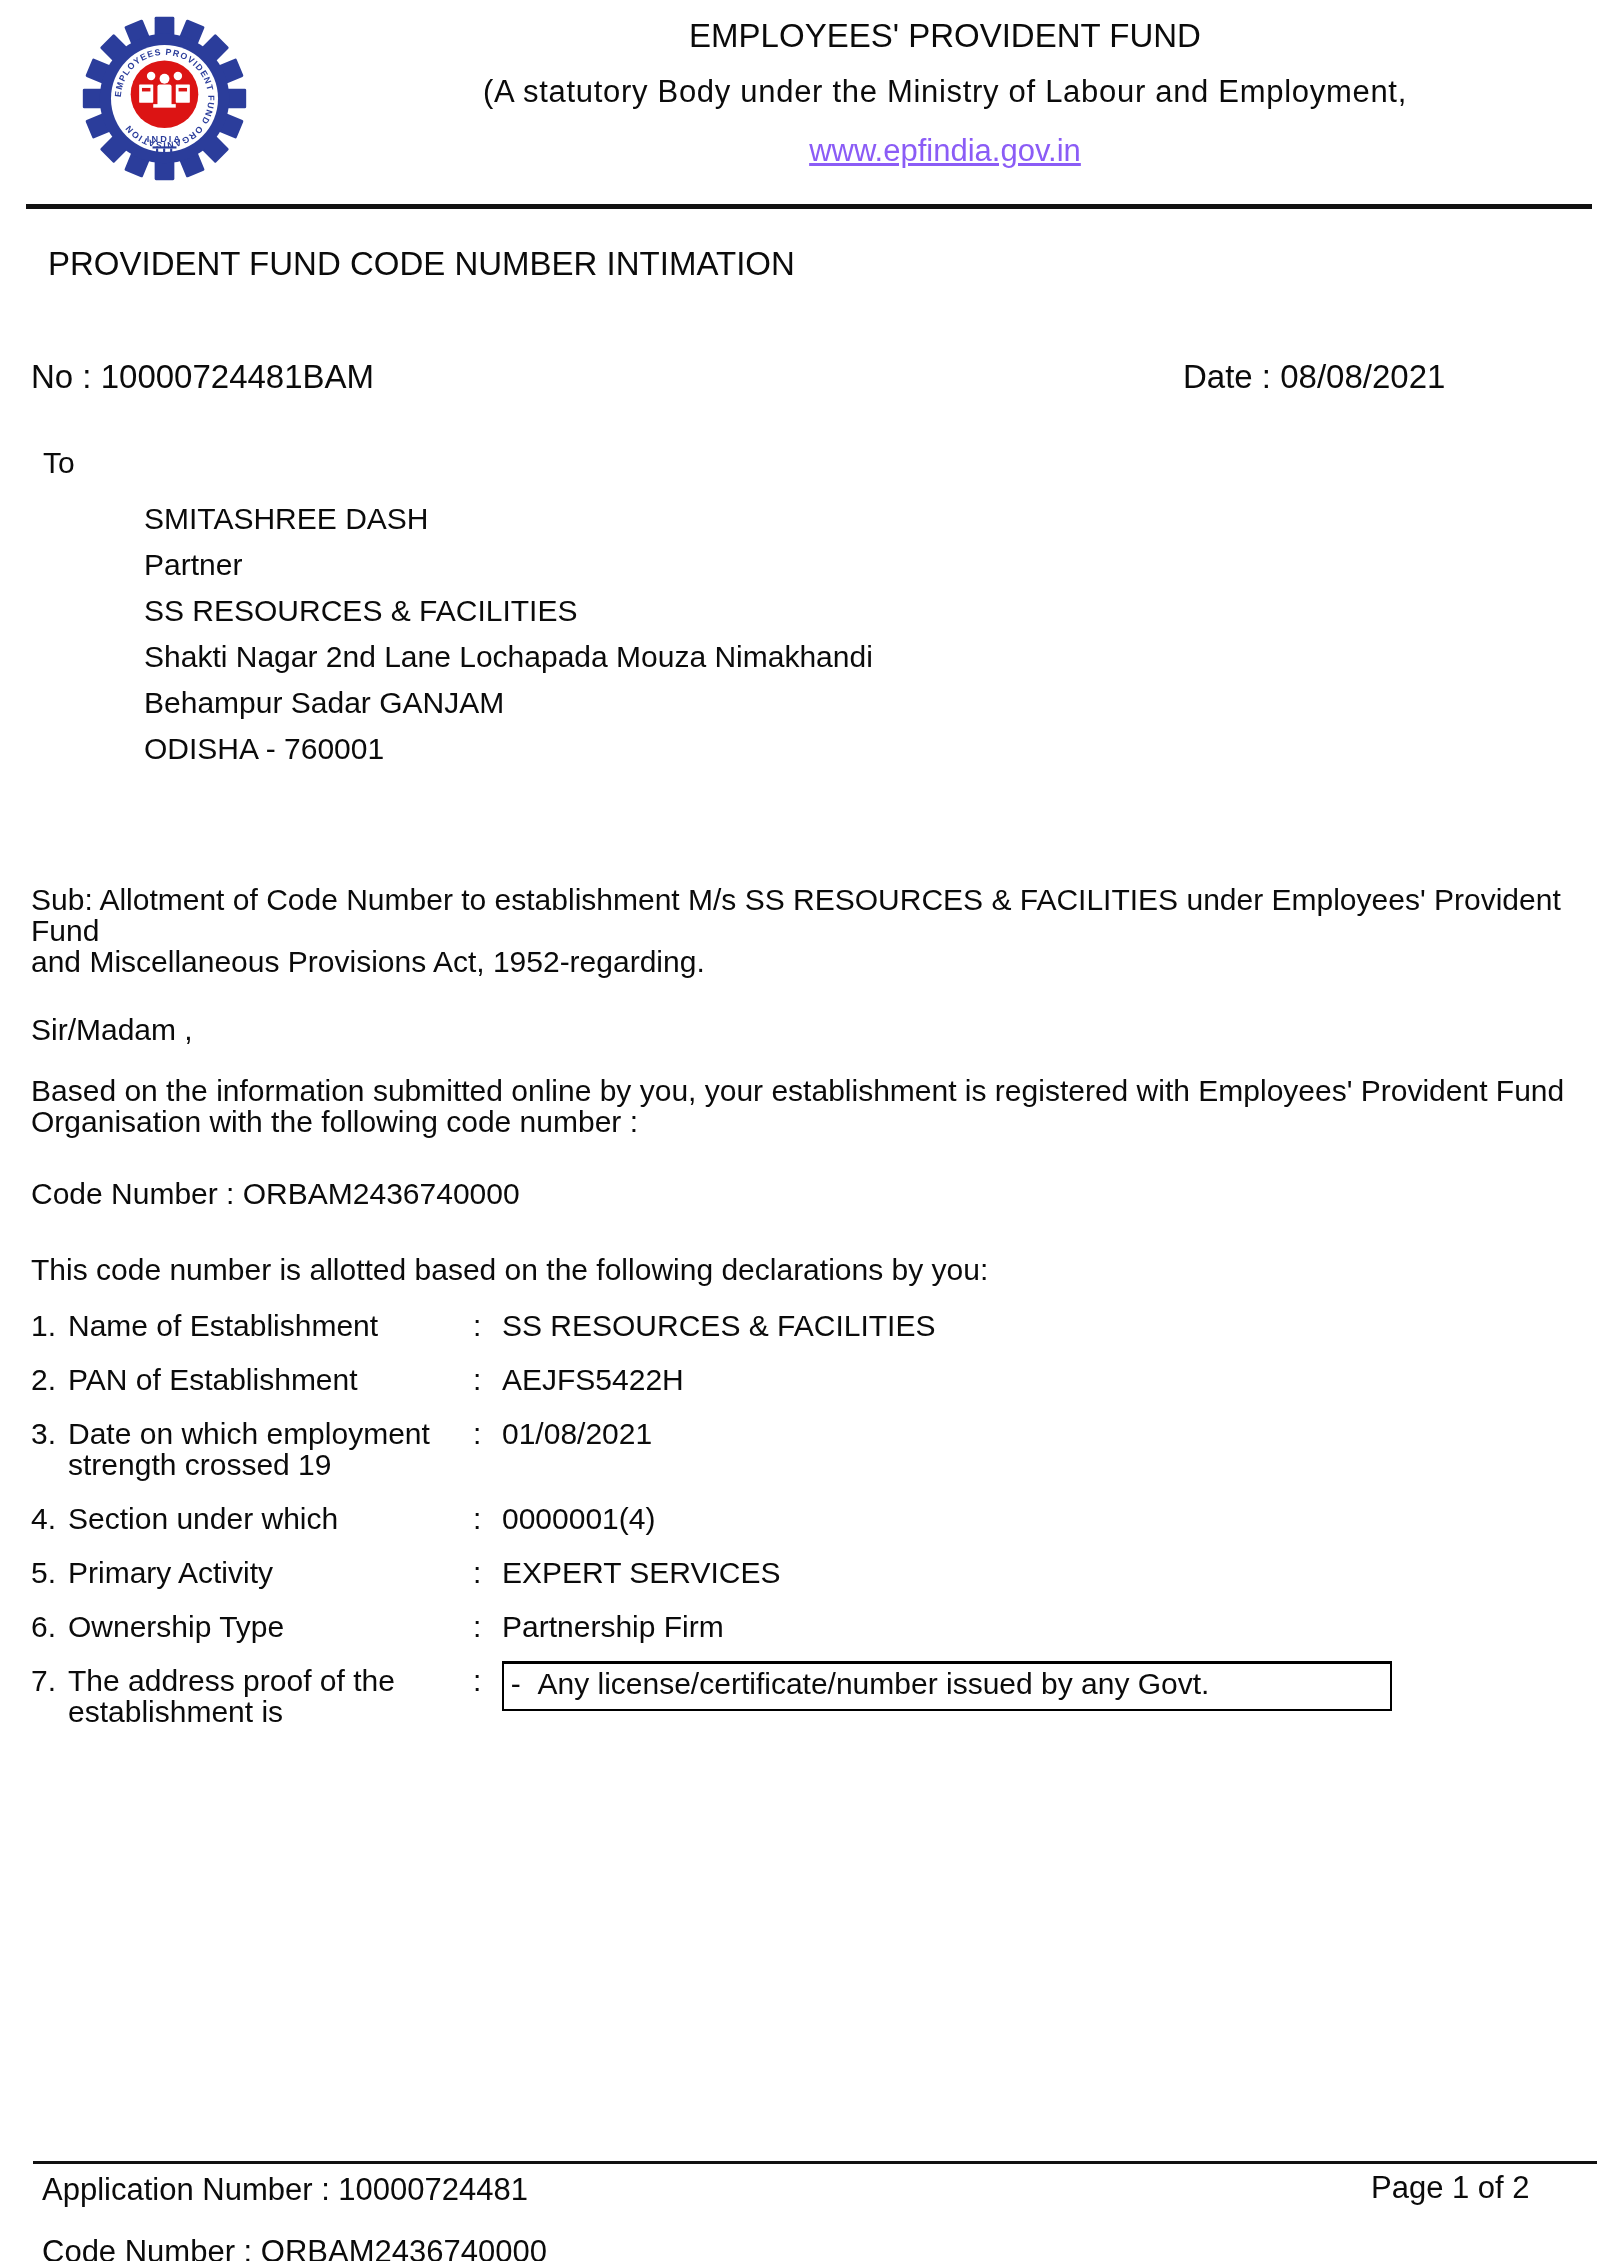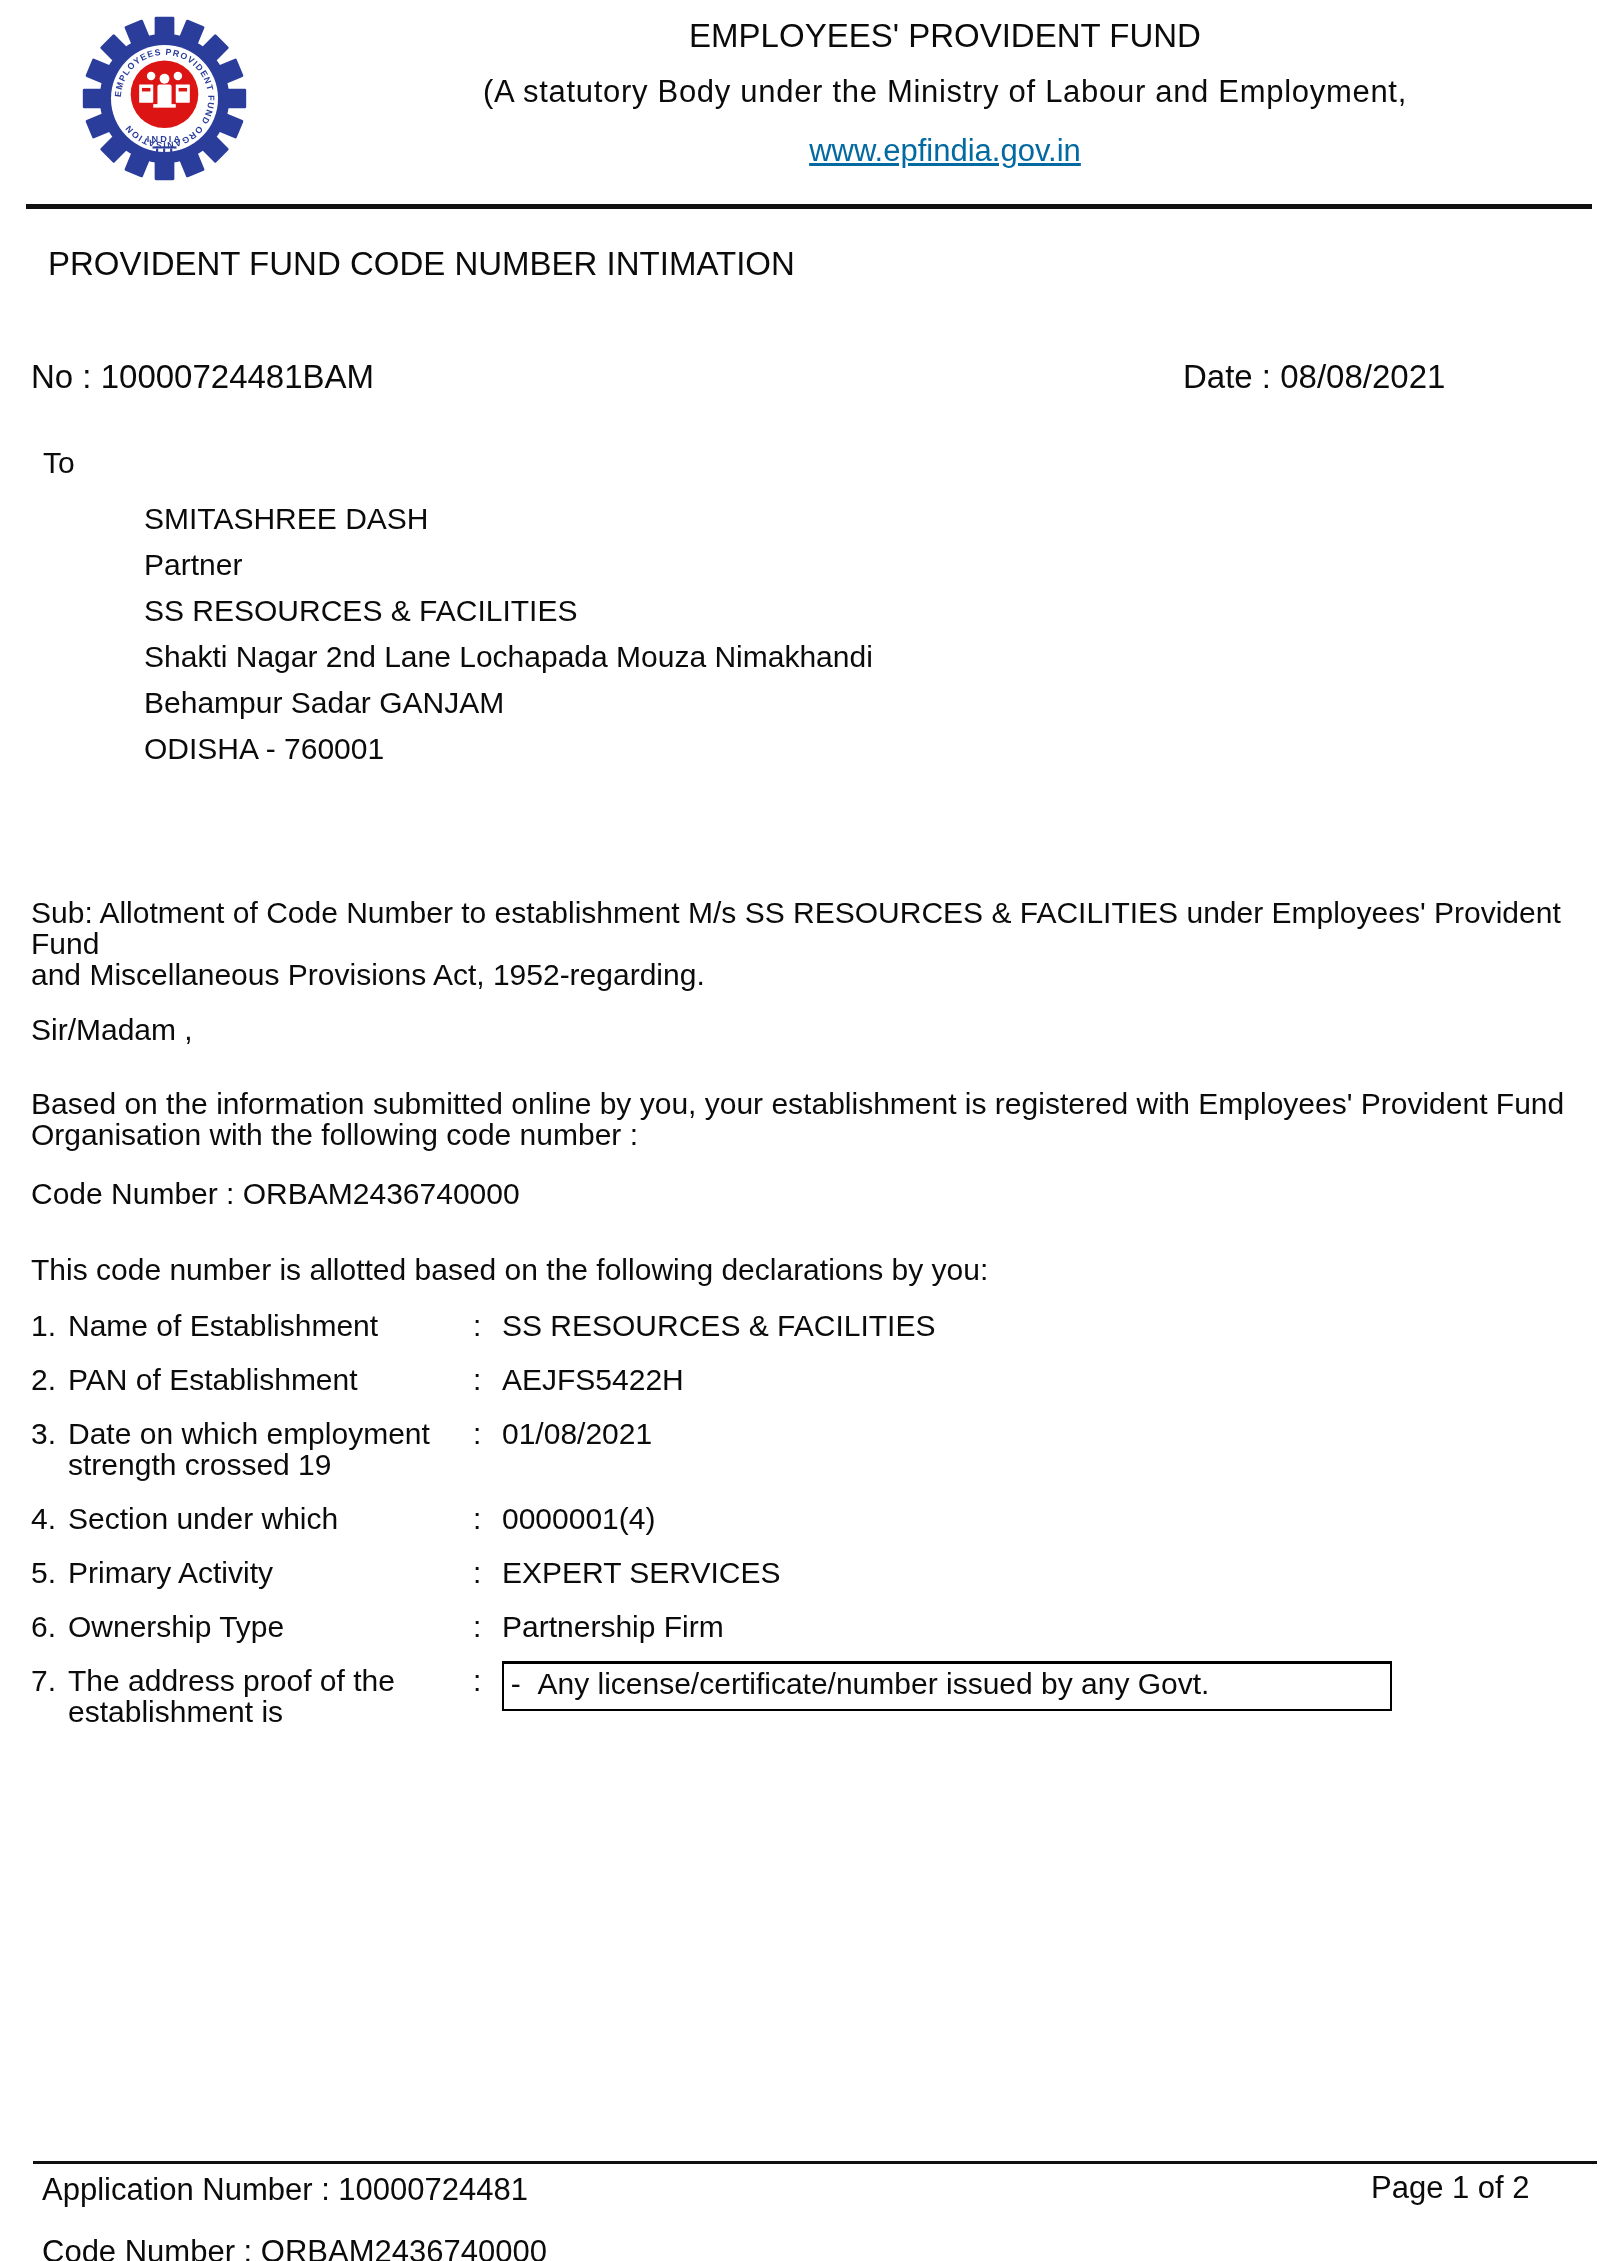--- a/index.html
+++ b/index.html
@@ -11,31 +11,31 @@
     position:relative;
     overflow:hidden;
   }
   .abs{position:absolute;}
   
   #logo{left:80px;top:13.6px;width:169px;height:169px;}
   .org-line{left:273px;right:0;text-align:center;white-space:nowrap;}
   #org-name{top:19px;font-size:33px;line-height:34px;}
   #org-subtitle{top:75px;font-size:31px;line-height:34px;letter-spacing:0.7px;}
   #org-site{top:134px;font-size:31px;line-height:34px;}
-  #org-site a{color:#0369a1;text-decoration:underline;}
+  #org-site a{color:#8b5cf6;text-decoration:underline;}
   #header-rule{top:204px;left:26px;width:1566px;height:4.8px;background:#111;}
   
   #doc-title{top:247px;left:0;right:0;padding-left:48px;text-align:left;font-size:33px;line-height:34px;}
   #no-line{top:360px;left:31px;font-size:33px;line-height:34px;}
   #date-line{top:360px;left:1183px;font-size:33px;line-height:34px;}
   
   #to-label{top:447px;left:43px;font-size:30px;line-height:31px;}
   #address{top:496px;left:101px;font-size:30px;line-height:46px;margin-left:43px;}
   
-  .para{left:31px;width:1567px;font-size:30px;line-height:31px;margin-top:13px;}
+  .para{left:31px;width:1567px;font-size:30px;line-height:31px;}
   #subject{top:884px;}
   #salutation{top:1014px;left:31px;font-size:30px;line-height:31px;}
   #body-para{top:1075px;}
   #code-line{top:1178px;left:31px;font-size:30px;line-height:31px;}
   #decl-intro{top:1254px;left:31px;font-size:30px;line-height:31px;}
   
   #declarations{top:1310px;left:31px;width:1567px;}
   .row{display:flex;align-items:flex-start;font-size:30px;line-height:31px;margin-bottom:23px;}
   .row .num{width:37px;flex:none;}
   .row .label{width:405px;flex:none;white-space:pre-line;}

